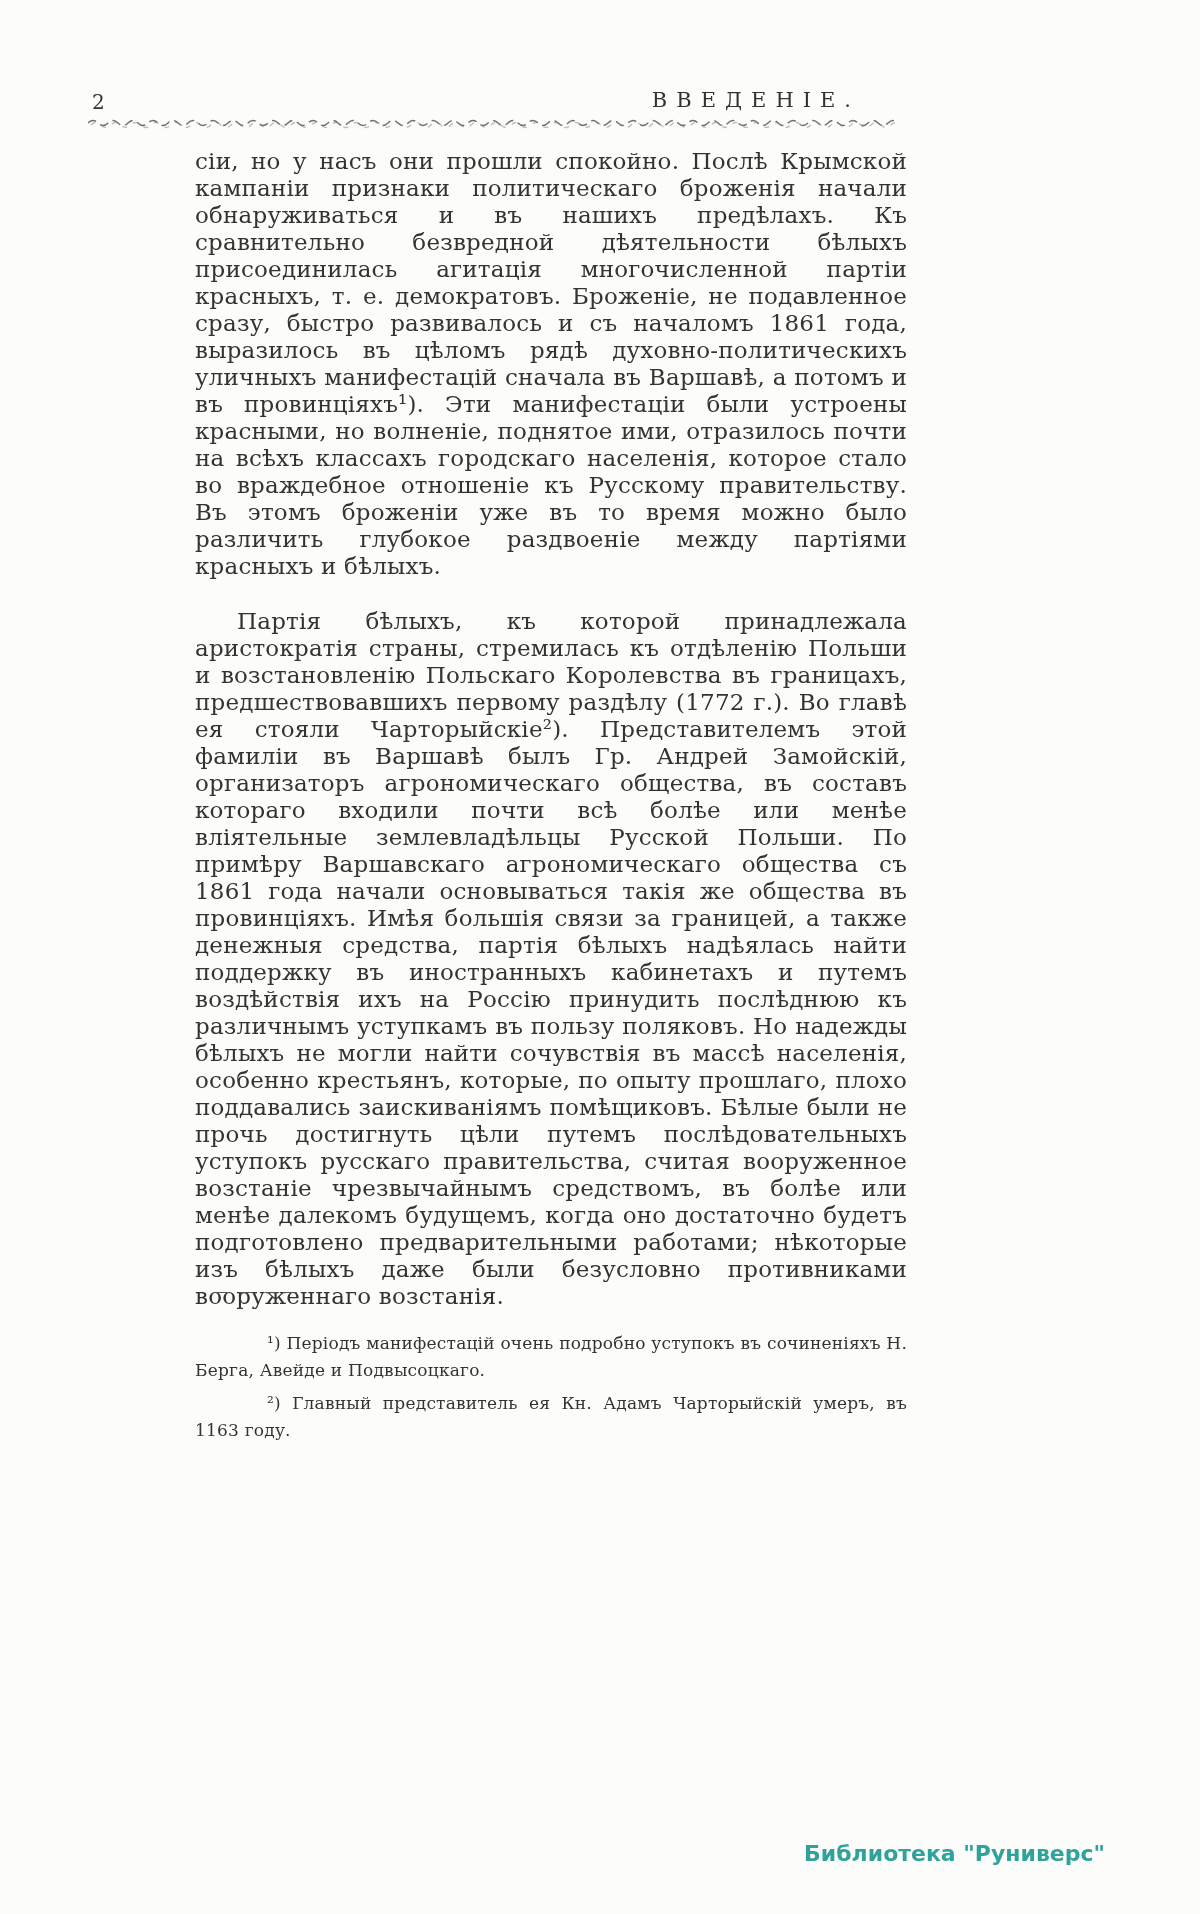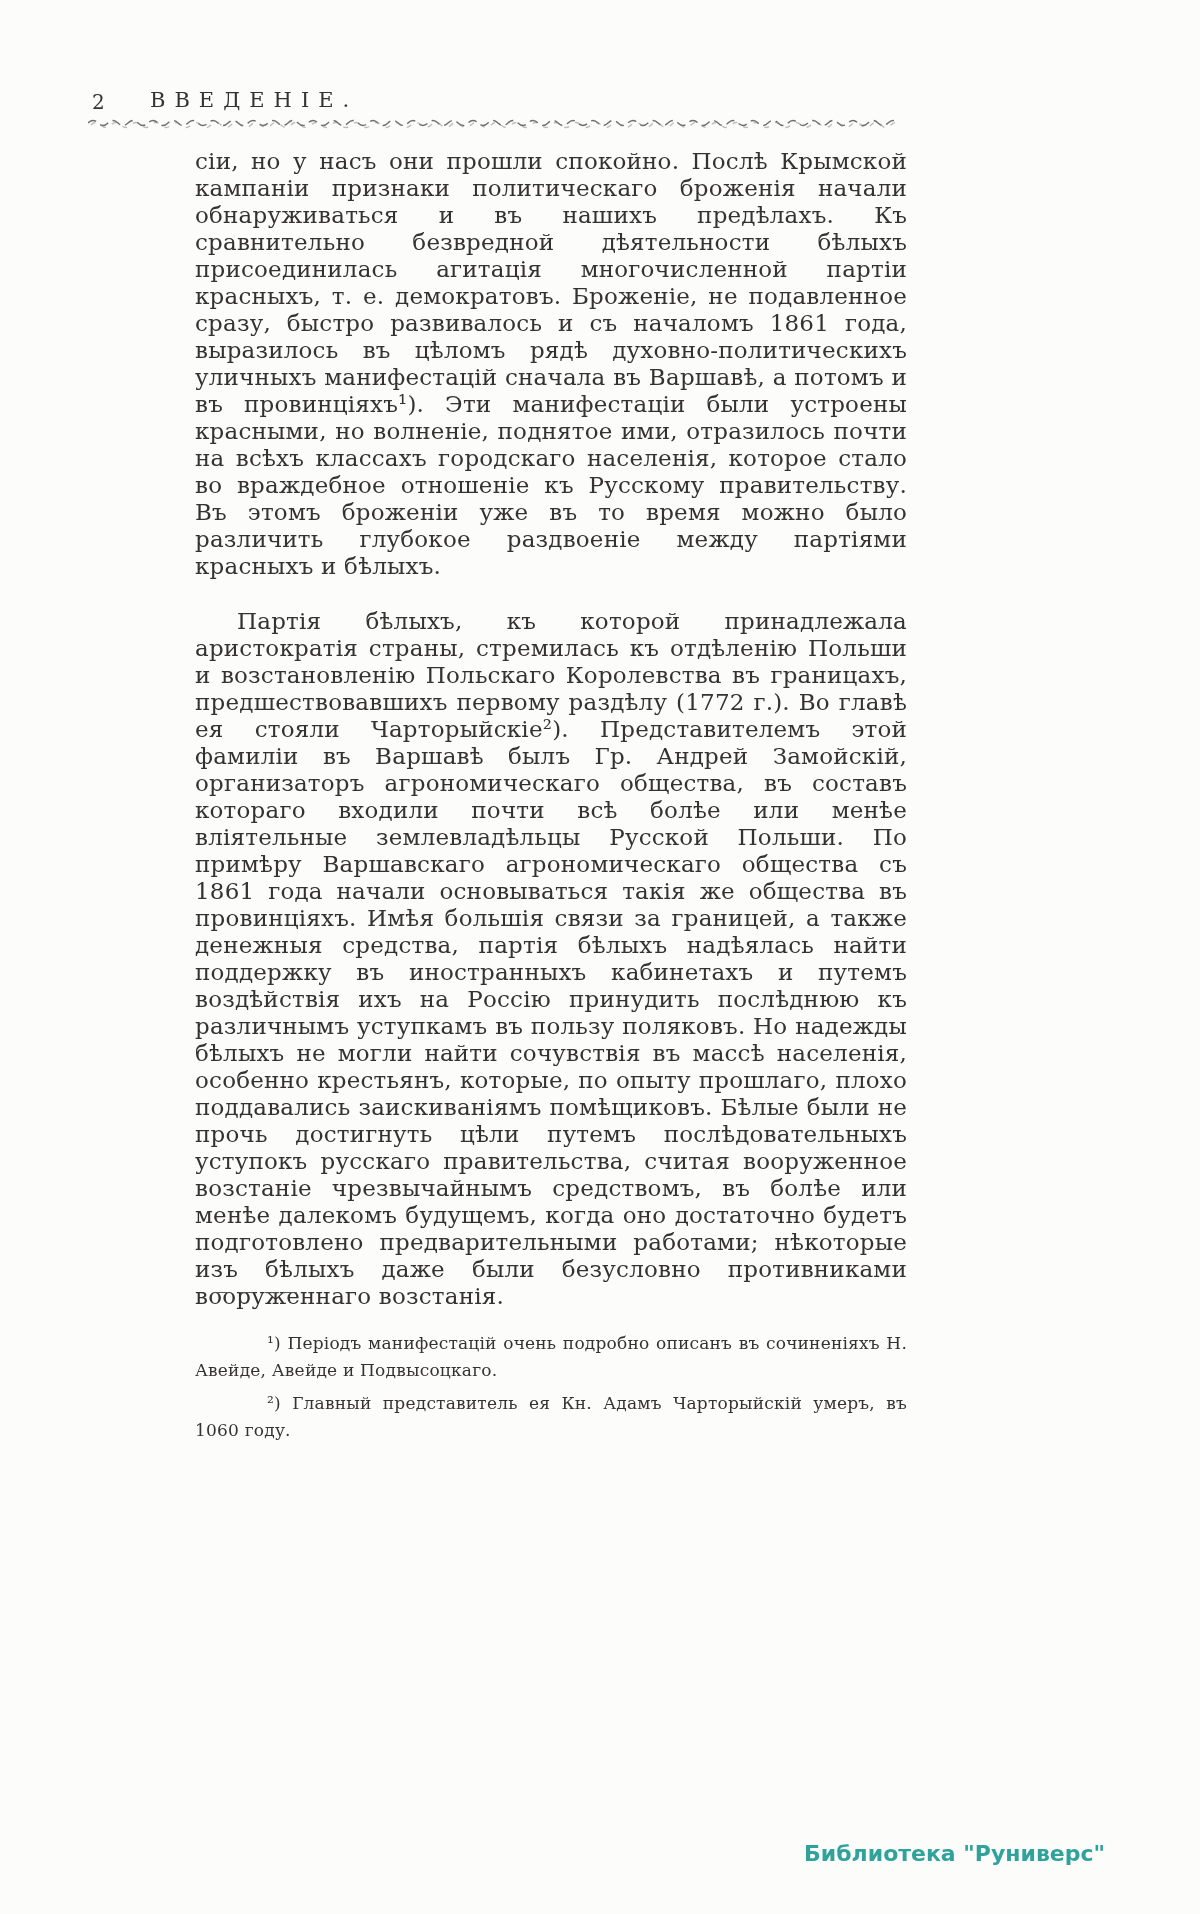--- a/index.html
+++ b/index.html
@@ -17,21 +17,21 @@
     position: absolute;
     left: 92px;
     top: 90px;
     font-size: 20px;
   }
   .page-title {
     position: absolute;
     left: 150px;
     top: 88px;
     width: 710px;
-    text-align: left;
+    text-align: right;
     font-size: 21px;
     letter-spacing: 9px;
   }
   .header-rule {
     position: absolute;
     left: 88px;
     top: 116px;
   }
   .header-rule path {
     fill: none;
@@ -104,19 +104,19 @@
   </svg>
 
   <div class="body-text">
     <p>сіи, но у насъ они прошли спокойно. Послѣ Крымской кампаніи признаки политическаго броженія начали обнаруживаться и въ нашихъ предѣлахъ. Къ сравнительно безвредной дѣятельности бѣлыхъ присоединилась агитація многочисленной партіи красныхъ, т. е. демократовъ. Броженіе, не подавленное сразу, быстро развивалось и съ началомъ 1861 года, выразилось въ цѣломъ рядѣ духовно-политическихъ уличныхъ манифестацій сначала въ Варшавѣ, а потомъ и въ провинціяхъ¹). Эти манифестаціи были устроены красными, но волненіе, поднятое ими, отразилось почти на всѣхъ классахъ городскаго населенія, которое стало во враждебное отношеніе къ Русскому правительству. Въ этомъ броженіи уже въ то время можно было различить глубокое раздвоеніе между партіями красныхъ и бѣлыхъ.</p>
     <p>Партія бѣлыхъ, къ которой принадлежала аристократія страны, стремилась къ отдѣленію Польши и возстановленію Польскаго Королевства въ границахъ, предшествовавшихъ первому раздѣлу (1772 г.). Во главѣ ея стояли Чарторыйскіе²). Представителемъ этой фамиліи въ Варшавѣ былъ Гр. Андрей Замойскій, организаторъ агрономическаго общества, въ составъ котораго входили почти всѣ болѣе или менѣе вліятельные землевладѣльцы Русской Польши. По примѣру Варшавскаго агрономическаго общества съ 1861 года начали основываться такія же общества въ провинціяхъ. Имѣя большія связи за границей, а также денежныя средства, партія бѣлыхъ надѣялась найти поддержку въ иностранныхъ кабинетахъ и путемъ воздѣйствія ихъ на Россію принудить послѣднюю къ различнымъ уступкамъ въ пользу поляковъ. Но надежды бѣлыхъ не могли найти сочувствія въ массѣ населенія, особенно крестьянъ, которые, по опыту прошлаго, плохо поддавались заискиваніямъ помѣщиковъ. Бѣлые были не прочь достигнуть цѣли путемъ послѣдовательныхъ уступокъ русскаго правительства, считая вооруженное возстаніе чрезвычайнымъ средствомъ, въ болѣе или менѣе далекомъ будущемъ, когда оно достаточно будетъ подготовлено предварительными работами; нѣкоторые изъ бѣлыхъ даже были безусловно противниками вооруженнаго возстанія.</p>
   </div>
 
   <div class="footnote-separator">— —  ——</div>
 
   <div class="footnotes">
-    <p>¹) Періодъ манифестацій очень подробно описанъ въ сочиненіяхъ Н. Авейде, Авейде и Подвысоцкаго.</p>
-    <p>²) Главный представитель ея Кн. Адамъ Чарторыйскій умеръ, въ 1060 году.</p>
+    <p>¹) Періодъ манифестацій очень подробно уступокъ въ сочиненіяхъ Н. Берга, Авейде и Подвысоцкаго.</p>
+    <p>²) Главный представитель ея Кн. Адамъ Чарторыйскій умеръ, въ 1163 году.</p>
   </div>
 
   <div class="watermark">Библиотека "Руниверс"</div>
 
 </div>
 
 </body></html>

